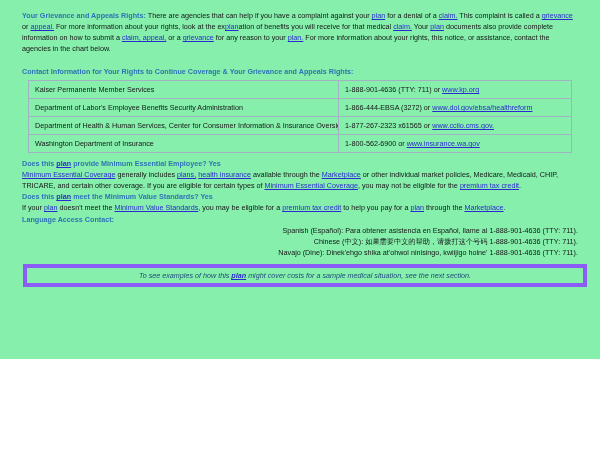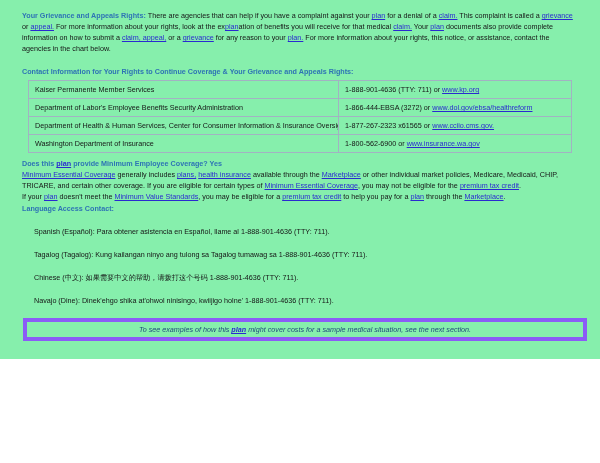--- a/index.html
+++ b/index.html
@@ -20,21 +20,21 @@
   }
   table.contact-table td {
     border:1px solid #a2b2c2; height:17px; vertical-align:middle;
     padding:0 4px 0 6px; white-space:nowrap; overflow:hidden;
   }
   td.agency { width:57.4%; }
   td.phone  { width:42.6%; }
   .mec-heading { margin-top:5px; }
   .body-para { margin:0; }
   .lang-heading { margin-top:1px; }
-  .lang-line { margin:12px; }
+  .lang-line { margin:0;text-align:right; }
   .note-box {
     margin-top:6px; margin-left:1px; width:548px; box-sizing:content-box;
     border:4px solid #8b5cf6; padding:2px 4px; text-align:center;
     font-style:italic; color:#1f497d;
   }
   .note-box .seg-l { font-weight:bold; }
   .footer {
     position:absolute; top:438px; right:28px;
     color:#2e74b5; font-weight:bold; font-size:10px;
   }
@@ -63,28 +63,28 @@
           <td class="agency">Department of Health &amp; Human Services, Center for Consumer Information &amp; Insurance Oversight</td>
           <td class="phone"><span>1-877-267-2323 x61565 or </span><span class="seg-l">www.cciio.cms.gov.</span></td>
         </tr>
         <tr>
           <td class="agency">Washington Department of Insurance</td>
           <td class="phone"><span>1-800-562-6900  or </span><span class="seg-l">www.insurance.wa.gov</span></td>
         </tr>
       </tbody>
     </table>
 
-    <div class="sec-heading mec-heading"><span>Does this </span><span class="seg-l">plan</span><span> provide Minimum Employee Coverage? Yes</span></div>
+    <div class="sec-heading mec-heading"><span>Does this </span><span class="seg-l">plan</span><span> provide Minimum Essential Employee? Yes</span></div>
     <p class="body-para"><span class="seg-l">Minimum Essential Coverage</span><span> generally includes </span><span class="seg-l">plans,</span><span> </span><span class="seg-l">health insurance</span><span> available through the </span><span class="seg-l">Marketplace</span><span> or other individual market policies, Medicare, Medicaid, CHIP, TRICARE, and certain other coverage. If you are eligible for certain types of </span><span class="seg-l">Minimum Essential Coverage</span><span>, you may not be eligible for the </span><span class="seg-l">premium tax credit</span><span>.</span></p>
 
+    <div class="sec-heading"><span>Does this </span><span class="seg-l">plan</span><span> meet the Minimum Value Standards? Yes</span></div>
     <p class="body-para"><span>If your </span><span class="seg-l">plan</span><span> doesn't meet the </span><span class="seg-l">Minimum Value Standards</span><span>, you may be eligible for a </span><span class="seg-l">premium tax credit</span><span> to help you pay for a </span><span class="seg-l">plan</span><span> through the </span><span class="seg-l">Marketplace</span><span>.</span></p>
 
     <div class="sec-heading lang-heading">Language Access Contact:</div>
     <div class="lang-line">Spanish (Español): Para obtener asistencia en Español, llame al 1-888-901-4636 (TTY: 711).</div>
-    <div class="lang-line">Tagalog (Tagalog): Kung kailangan ninyo ang tulong sa Tagalog tumawag sa 1-888-901-4636 (TTY: 711).</div>
     <div class="lang-line">Chinese (中文): 如果需要中文的帮助，请拨打这个号码 1-888-901-4636 (TTY: 711).</div>
     <div class="lang-line">Navajo (Dine): Dinek'ehgo shika at'ohwol ninisingo, kwiijigo holne' 1-888-901-4636 (TTY: 711).</div>
 
     <div class="note-box"><span>To see examples of how this </span><span class="seg-l">plan</span><span> might cover costs for a sample medical situation, see the next section.</span></div>
 
   </div>
 
   <div class="footer">Page 5 of 6</div>
 </div>
 

